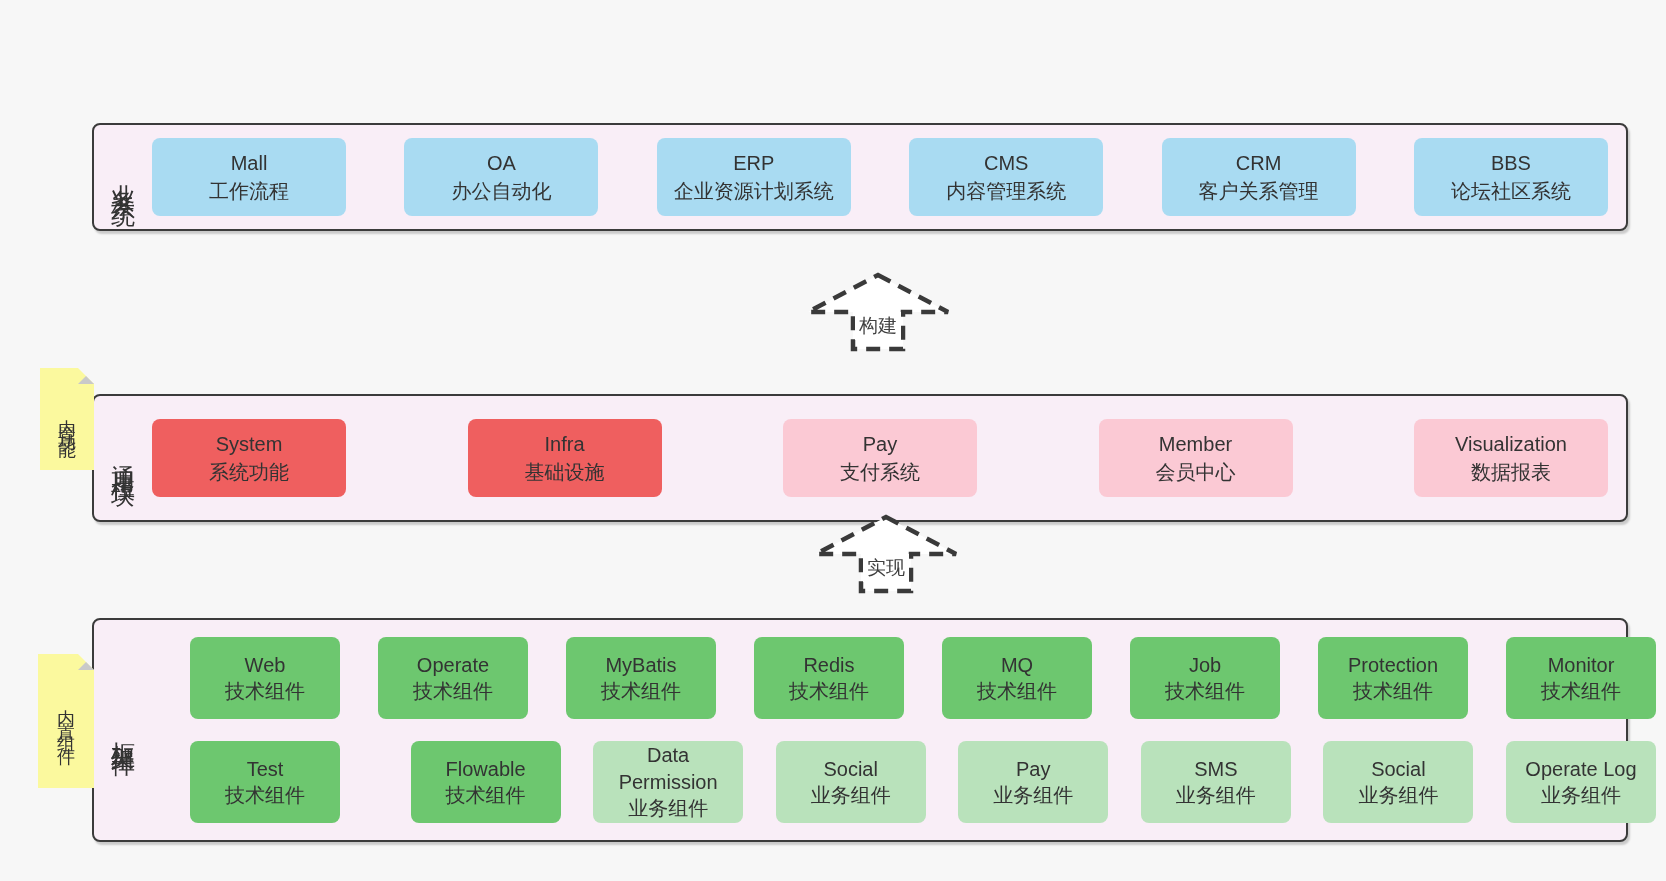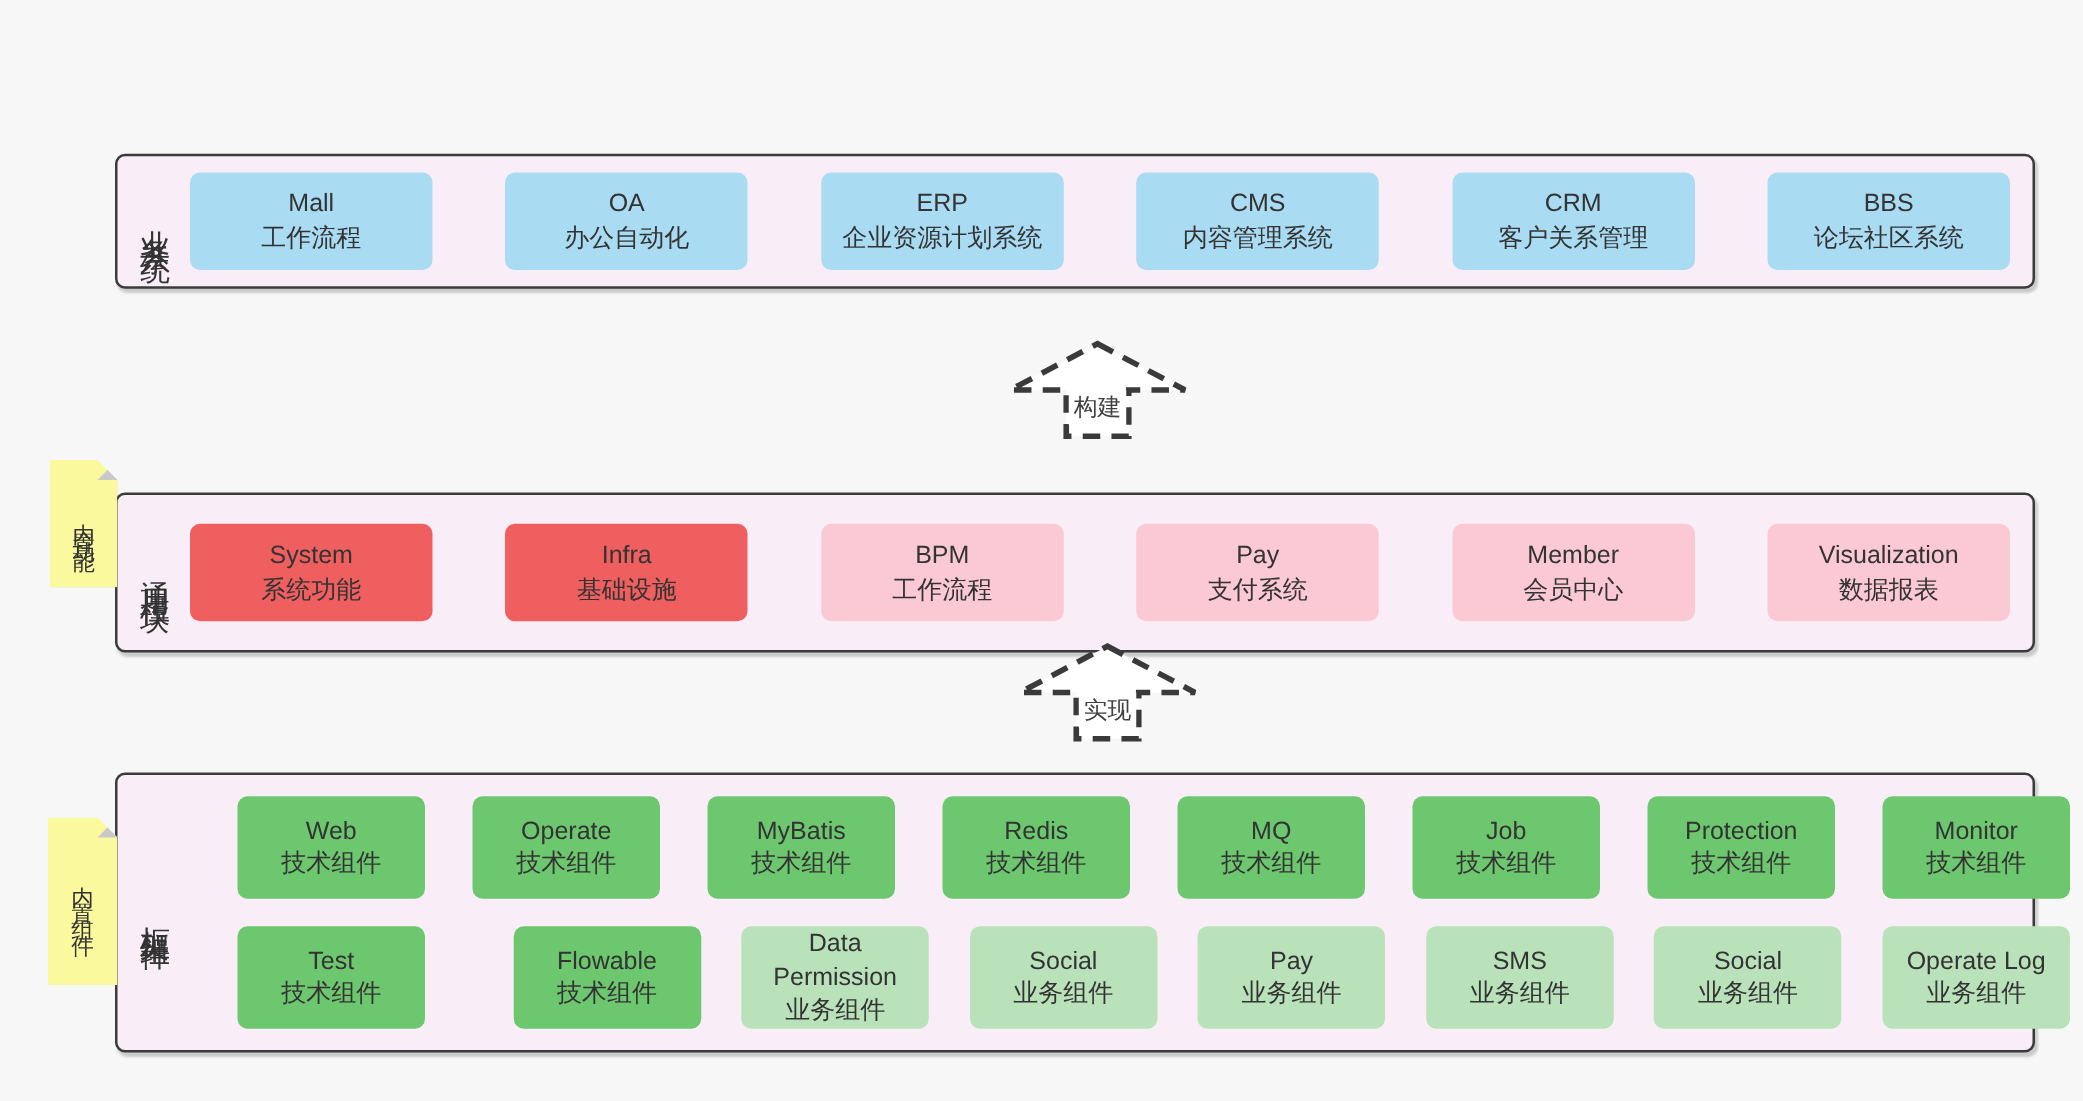--- a/index.html
+++ b/index.html
@@ -177,24 +177,20 @@
     <div class="boxes">
       <div class="box wide red">
         <span>System</span>
         <span>系统功能</span>
       </div>
       <div class="box wide red">
         <span>Infra</span>
         <span>基础设施</span>
       </div>
       <div class="box wide pink">
-        <span>BPM</span>
-        <span>工作流程</span>
-      </div>
-      <div class="box wide pink">
         <span>Pay</span>
         <span>支付系统</span>
       </div>
       <div class="box wide pink">
         <span>Member</span>
         <span>会员中心</span>
       </div>
       <div class="box wide pink">
         <span>Visualization</span>
         <span>数据报表</span>

